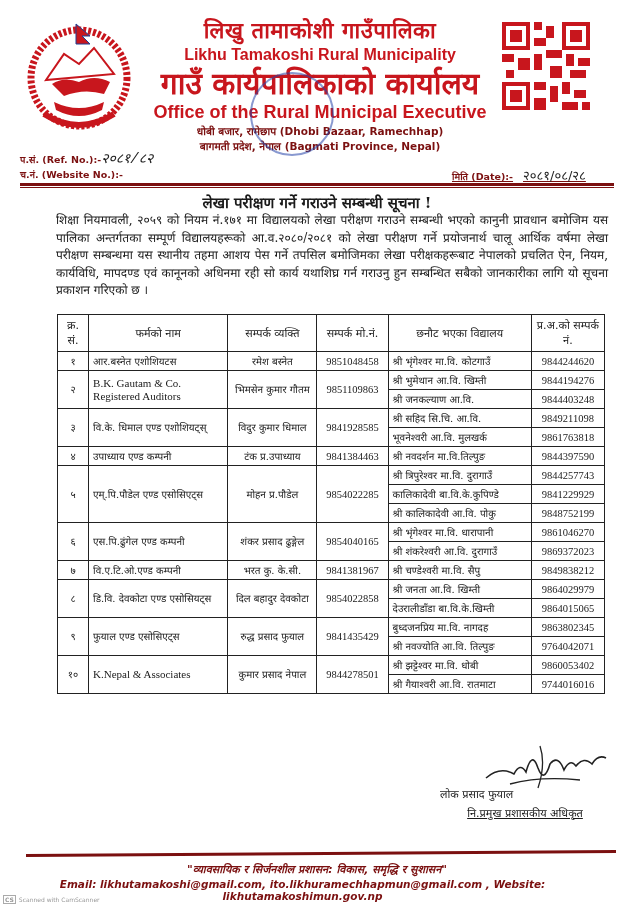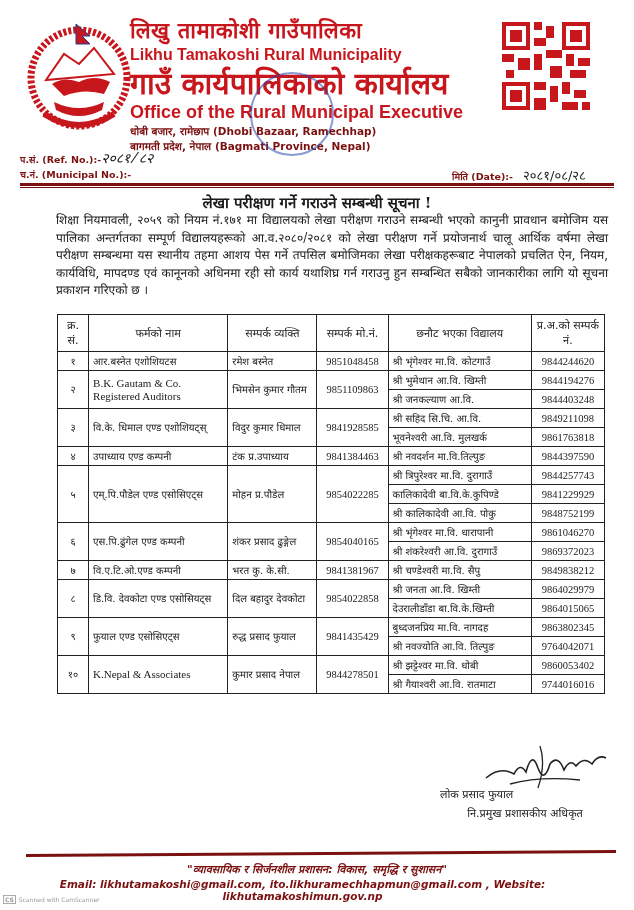--- a/index.html
+++ b/index.html
@@ -4,55 +4,55 @@
 <style>
   html, body { margin:0; padding:0; }
   body {
     width:634px; height:910px; background:#ffffff; position:relative; overflow:hidden;
     font-family:"DejaVu Serif", "Liberation Serif", serif; color:#1a1a1a;
   }
   .abs { position:absolute; }
   
   .emblem { left:24px; top:18px; width:110px; height:118px; }
   .qr { left:502px; top:22px; width:88px; height:88px; }
-  .hdr-center { left:130px; width:380px; }
+  .hdr-center { left:130px; width:380px; text-align:center; }
   .t1 { top:14px; font-size:22px; color:#c8161d; font-weight:bold; letter-spacing:0.5px; }
   .t2 { top:46px; font-size:16px; color:#c8161d; font-weight:bold; font-family:"Liberation Sans", sans-serif; }
   .t3 { top:62px; font-size:30px; color:#c8161d; font-weight:bold; }
   .t4 { top:102px; font-size:18px; color:#c8161d; font-weight:bold; font-family:"Liberation Sans", sans-serif; }
   .t5 { top:124px; font-size:10.5px; color:#7b1010; font-weight:bold; font-family:"DejaVu Sans", sans-serif; }
   .t6 { top:139px; font-size:10.5px; color:#7b1010; font-weight:bold; font-family:"DejaVu Sans", sans-serif; }
   .stamp { left:250px; top:72px; width:80px; height:80px; border:2px solid rgba(40,70,170,0.55); border-radius:50%; }
   .meta { font-size:9.5px; color:#7b1010; font-family:"DejaVu Sans", sans-serif; font-weight:bold; }
   .ref { left:20px; top:148px; }
   .ref-val { font-family:Liberation Mono, monospace; font-style:italic; font-size:14px; color:#222; font-weight:normal; }
   .dispatch { left:20px; top:168px; }
-  .date { left:452px; top:166px; }
+  .date { left:452px; top:166px;text-decoration:underline; }
   .date-val { font-family:"DejaVu Sans", sans-serif; font-size:13px; color:#222; font-weight:normal; margin-left:10px; }
   .rule-top { left:20px; top:183px; width:594px; height:3px; background:#7b1010; }
   .rule-top2 { left:20px; top:187px; width:594px; height:1px; background:#7b1010; }
   
   .notice-title { left:0; width:634px; top:192px; text-align:center; font-size:15px; font-weight:bold; }
   .para { left:56px; top:212px; width:552px; font-size:12px; line-height:17.5px; text-align:justify; }
   
   table.tbl { position:absolute; left:57px; top:314px; width:548px; border-collapse:collapse; font-size:10px; }
   .tbl th, .tbl td { border:1px solid #222; padding:1px 4px; vertical-align:middle; }
   .tbl th { font-weight:normal; font-size:11px; text-align:center; height:34px; line-height:15px; }
   .tbl td.sn { text-align:center; width:22px; }
   .tbl td.firm { width:130px; }
-  .tbl td.person { width:80px; }
+  .tbl td.person { width:80px;text-align:center; }
   .tbl td.phone { width:62px; text-align:center; font-family:"Liberation Serif", serif; font-size:10.5px; }
   .tbl td.school { width:134px; }
   .tbl td.paphone { width:64px; text-align:center; font-family:"Liberation Serif", serif; font-size:10.5px; }
   .tbl td { height:16px; line-height:13px; }
   .en { font-family:"Liberation Serif", serif; font-size:11px; }
   
   .sig-mark { left:480px; top:744px; width:130px; height:46px; }
   .sig-name { left:440px; top:786px; width:170px; text-align:left; font-size:11px; }
-  .sig-title { left:440px; top:805px; width:170px; text-align:center; font-size:11px; }
+  .sig-title { left:440px; top:805px; width:170px; text-align:center; font-size:11px;text-decoration:underline; }
   
   .rule-bot { left:26px; top:852px; width:590px; height:3px; background:#7b1010; transform:rotate(-0.4deg); }
   .motto { left:0; width:634px; top:861px; text-align:center; font-size:11px; color:#7b1010; font-style:italic; font-weight:bold; font-family:"DejaVu Sans", sans-serif; }
   .contact { left:0; width:605px; top:878px; text-align:center; font-size:10.5px; color:#7b1010; font-style:italic; font-weight:bold; font-family:"DejaVu Sans", sans-serif; }
   .scanner { left:3px; top:896px; font-size:6px; color:#999; font-family:"DejaVu Sans", sans-serif; }
   .scanner b { border:1px solid #aaa; padding:0 1px; margin-right:3px; font-size:6px; }
 </style>
 </head>
 <body>
 
@@ -112,21 +112,21 @@
         <rect x="15" y="20" width="4" height="2"></rect>
       <rect x="20" y="20" width="2" height="2"></rect>
     </g>
   </svg>
 </div>
 
 <div class="abs meta ref">
   <span>प.सं. (Ref. No.):-</span><span class="ref-val">२०८१/८२</span>
 </div>
 <div class="abs meta dispatch">
-  <span>च.नं. (Municipal No.):-</span><span></span>
+  <span>च.नं. (Website No.):-</span><span></span>
 </div>
 <div class="abs meta date">
   <span>मिति (Date):-</span><span class="date-val">२०८१/०८/२८</span>
 </div>
 <div class="abs rule-top"></div>
 <div class="abs rule-top2"></div>
 
 <div class="abs notice-title">लेखा परीक्षण गर्ने गराउने सम्बन्धी सूचना !</div>
 <div class="abs para">शिक्षा नियमावली, २०५९ को नियम नं.१७१ मा विद्यालयको लेखा परीक्षण गराउने सम्बन्धी भएको कानुनी प्रावधान बमोजिम यस पालिका अन्तर्गतका सम्पूर्ण विद्यालयहरूको आ.व.२०८०/२०८१ को लेखा परीक्षण गर्ने प्रयोजनार्थ चालू आर्थिक वर्षमा लेखा परीक्षण सम्बन्धमा यस स्थानीय तहमा आशय पेस गर्ने तपसिल बमोजिमका लेखा परीक्षकहरूबाट नेपालको प्रचलित ऐन, नियम, कार्यविधि, मापदण्ड एवं कानूनको अधिनमा रही सो कार्य यथाशिघ्र गर्न गराउनु हुन सम्बन्धित सबैको जानकारीका लागि यो सूचना प्रकाशन गरिएको छ ।</div>
 

